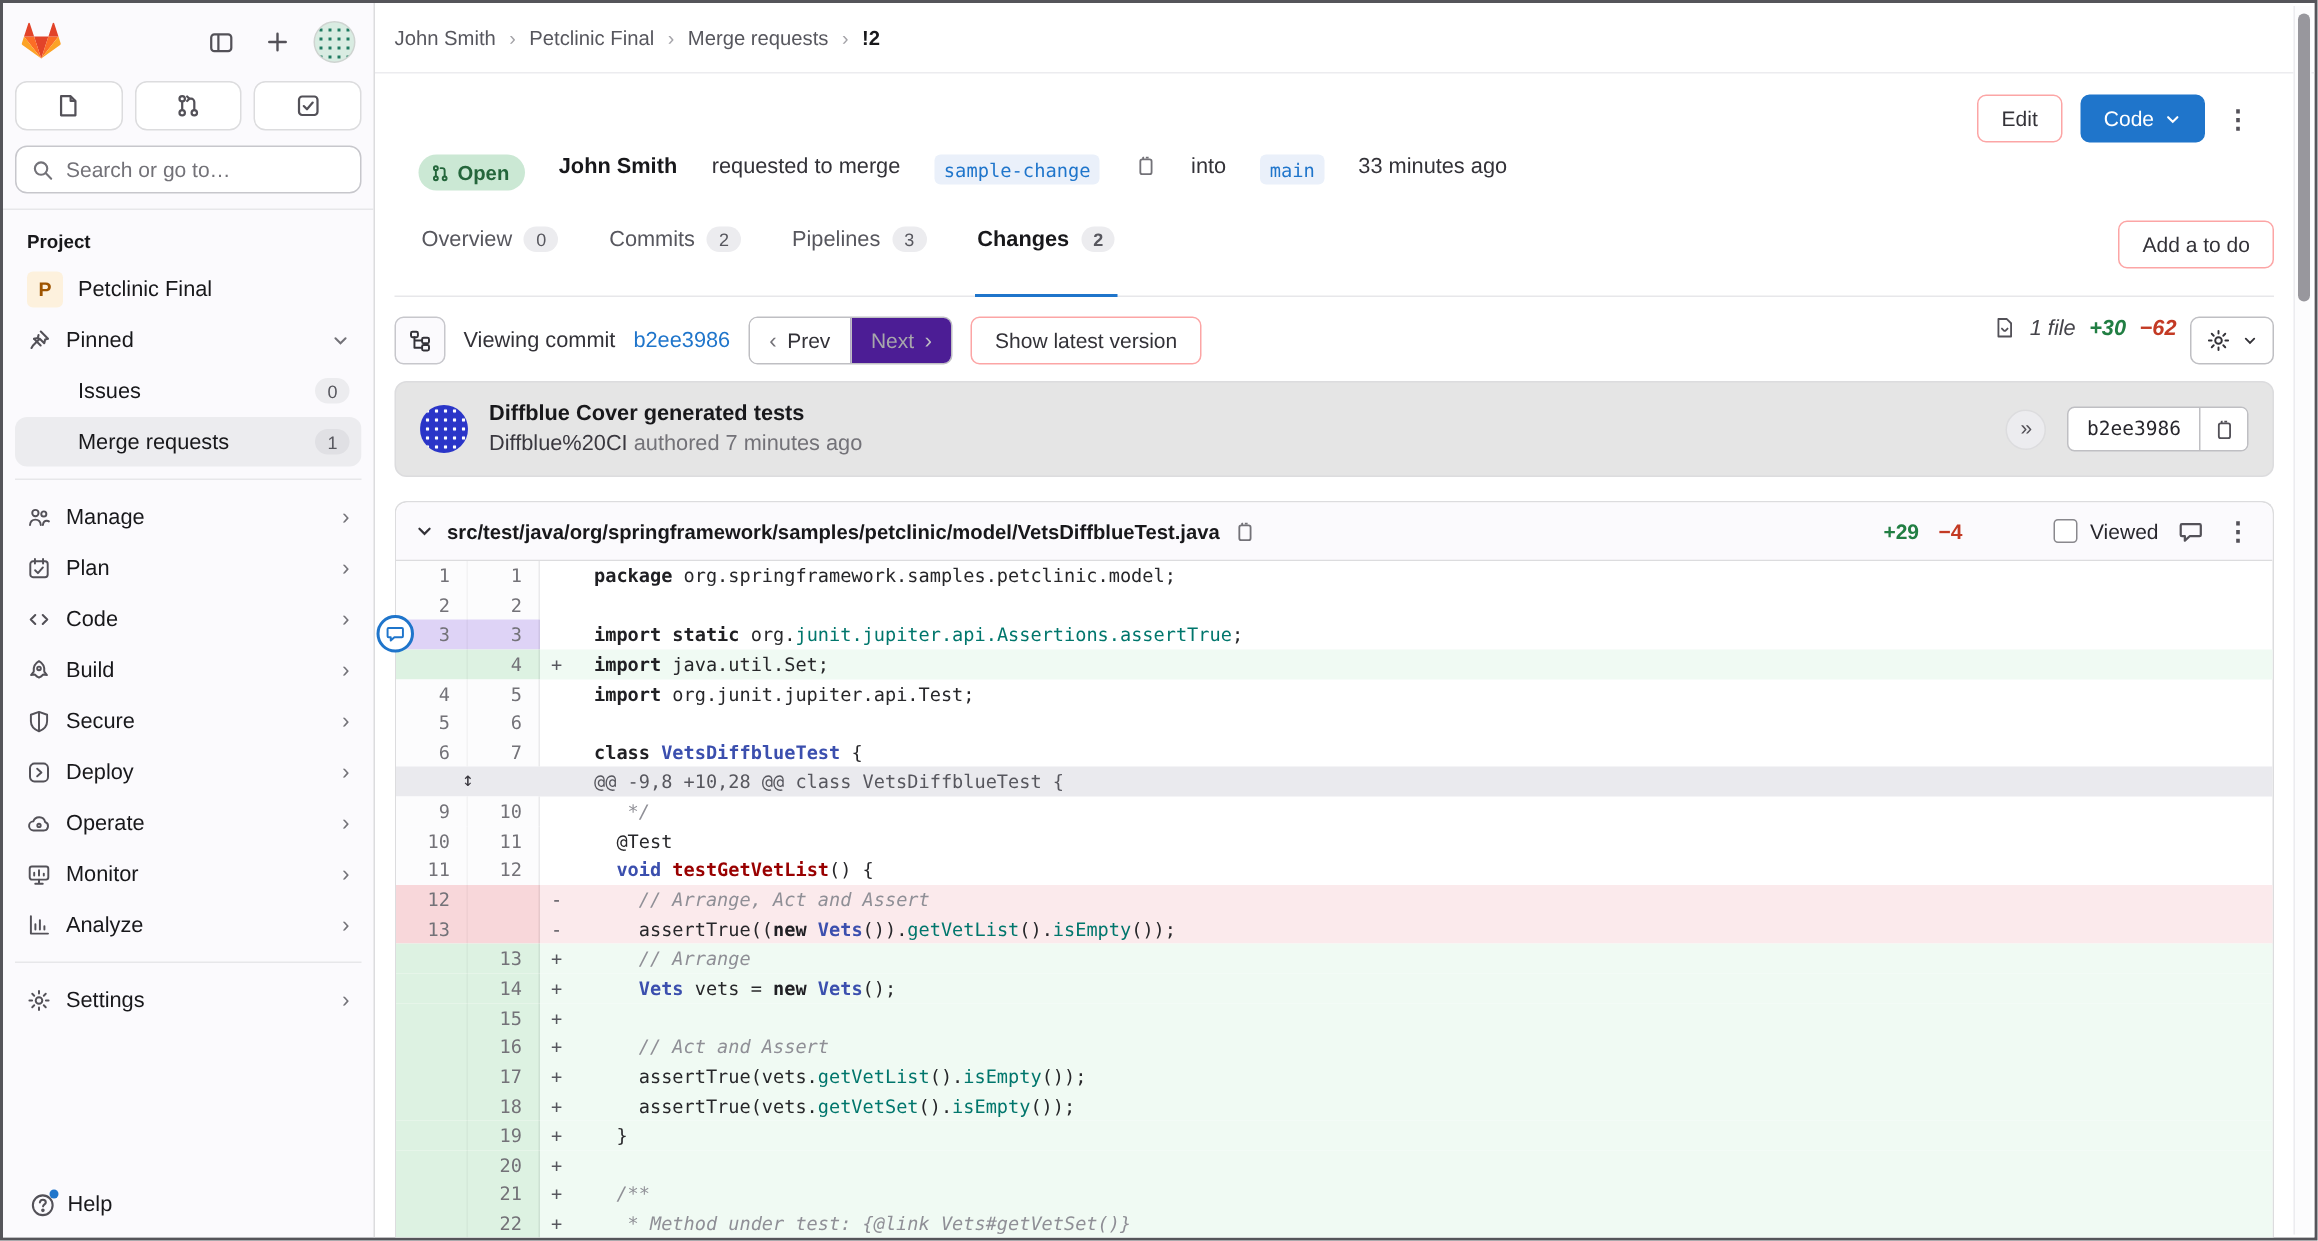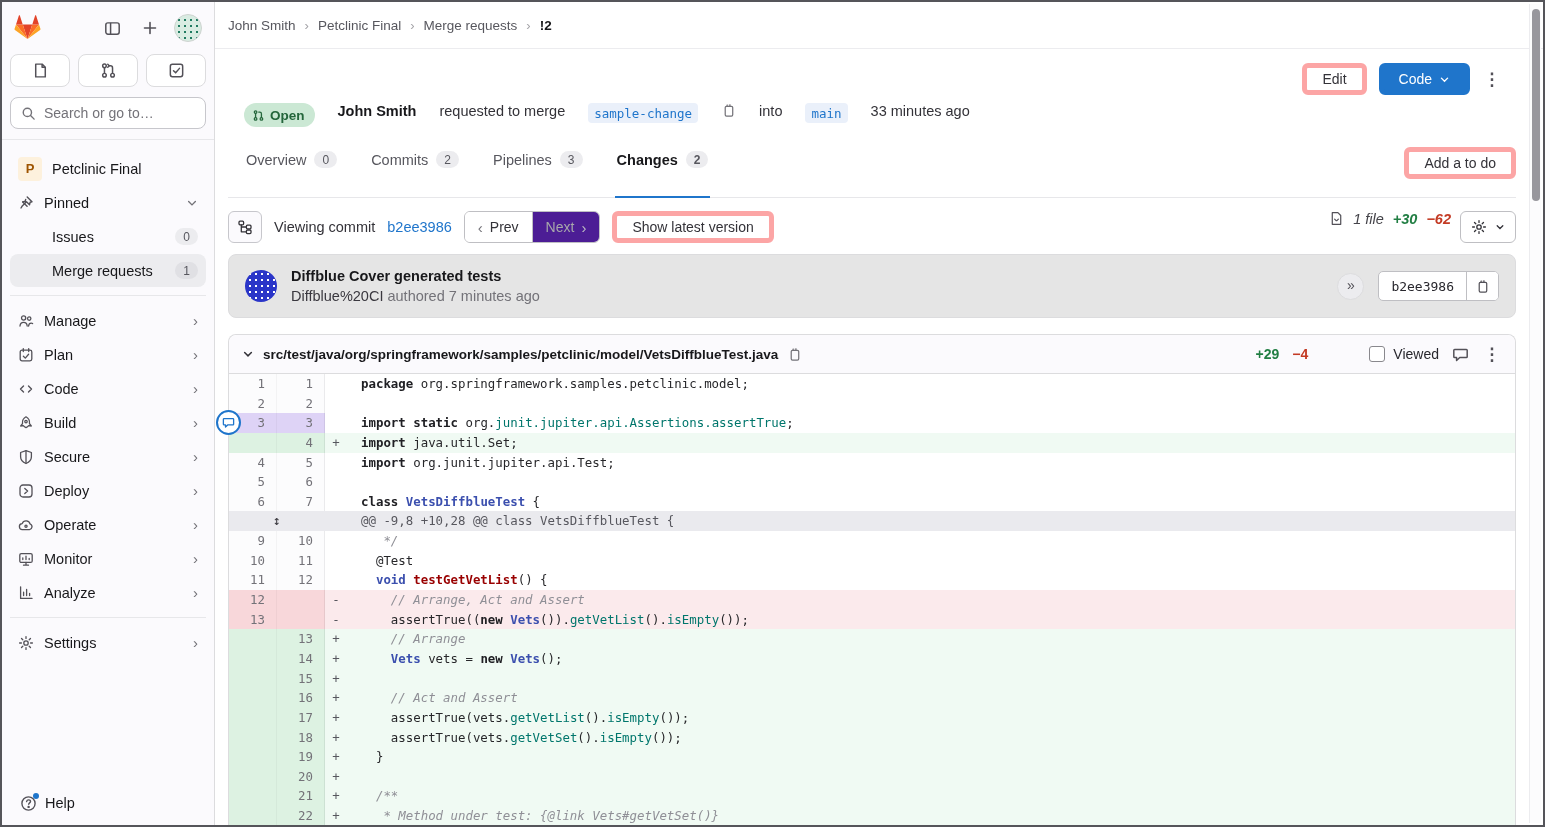--- a/index.html
+++ b/index.html
@@ -11,21 +11,21 @@
     font-family: "Liberation Sans", sans-serif;
     color: #18181b;
     display: flex;
     overflow: hidden;
     font-size: 14px;
   }
   .ic { display:inline-flex; align-items:center; justify-content:center; flex:none; }
 
   
   .sidebar {
-    width: 213px; flex: none;
+    width: 248px; flex: none;
     background: #fbfafd;
     border-right: 1px solid #dcdcde;
     display: flex; flex-direction: column;
     padding: 8px 8px 0 8px;
     position: relative;
   }
   .sb-top { display:flex; align-items:center; gap:10px; height:36px; padding:0 4px; }
   .sb-top .spacer { flex:1; }
   .icon-btn { width:28px; height:28px; border-radius:6px; display:flex; align-items:center; justify-content:center; cursor:pointer; background:transparent; border:none; }
   .user-avatar { width:28px; height:28px; border-radius:50%;
@@ -56,21 +56,21 @@
   .breadcrumb-bar { height:47px; flex:none; display:flex; align-items:center; gap:9px; padding:0 13px; border-bottom:1px solid #ececef; font-size:13.5px; color:#57575e; }
   .breadcrumb-bar a { color:#57575e; text-decoration:none; cursor:pointer; }
   .bc-sep { color:#a4a3a8; font-size:13px; }
   .bc-current { color:#18181b; font-weight:600; }
 
   .content { flex:1; padding:0 27px 0 13px; display:flex; flex-direction:column; overflow:visible; }
 
   .header-row { margin:14px 0 0 16px; display:flex; align-items:flex-start; }
   .page-title { font-size:24.5px; font-weight:700; letter-spacing:-0.2px; color:#18181b; }
   .header-actions { margin-left:auto; display:flex; align-items:center; gap:12px; margin-right:14px; }
-  .btn { height:32px; border-radius:6px; border:5px solid #fca5a5; background:#fff; color:#333238; font-size:14px; padding:0 15px; display:inline-flex; align-items:center; gap:7px; cursor:pointer; font-family:inherit; }
+  .btn { height:32px; border-radius:6px; border:1px solid #fca5a5; background:#fff; color:#333238; font-size:14px; padding:0 15px; display:inline-flex; align-items:center; gap:7px; cursor:pointer; font-family:inherit; }
   .btn.primary { background:#1f75cb; border-color:#1f75cb; color:#fff; font-weight:500; }
   .kebab { font-size:17px; color:#535158; width:20px; text-align:center; cursor:pointer; letter-spacing:0; font-weight:700; }
 
   .status-row { margin:8px 0 0 16px; display:flex; align-items:flex-start; gap:23px; font-size:14.5px; color:#333238; }
   .open-badge { height:24px; display:inline-flex; align-items:center; gap:5px; padding:0 10px 0 8px; border-radius:12px; background:#cbe8d4; color:#24663b; font-weight:600; font-size:13.5px; }
   .author-name { font-weight:700; color:#18181b; }
   .branch-chip { font-family:"DejaVu Sans Mono", monospace; font-size:12.5px; color:#1f75cb; background:#eaf0fa; border-radius:4px; padding:2.5px 6px; cursor:pointer; }
 
   .tabs-row { margin:10px 0 0 0; display:flex; align-items:center; border-bottom:1px solid #e7e7ea; padding-left:16px; }
   .tab { display:flex; align-items:center; gap:8px; padding:14px 2px 28px; margin-right:30px; color:#57575e; font-size:14.5px; cursor:pointer; border-bottom:2px solid transparent; margin-bottom:-1px; }
@@ -200,20 +200,21 @@
           <circle cx="6.8" cy="6.8" r="4.4"></circle>
           <path d="M10.2 10.2 14 14"></path>
         </svg>
     </span>
     <span>Search or go to…</span>
   </div>
 
   <div class="sb-divider"></div>
 
   <div class="sb-scroll">
+    <div class="sb-label">Project</div>
 
     <div class="sb-row">
       <span class="proj-avatar">P</span>
       <span>Petclinic Final</span>
     </div>
 
     <div class="sb-row">
       <span class="ic">
         <svg width="16" height="16" viewBox="0 0 16 16" fill="none" stroke="#535158" stroke-width="1.4" stroke-linecap="round" stroke-linejoin="round">
             <path d="m9.2 2 4.8 4.8-1.9.5-.6 2.5-3-3L4 11.3 3 13M4.7 6.9l2.5-.6.5-1.9"></path>

